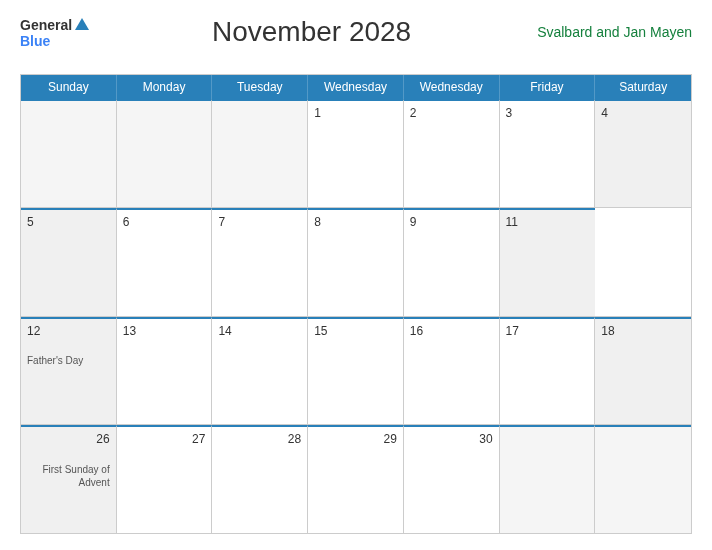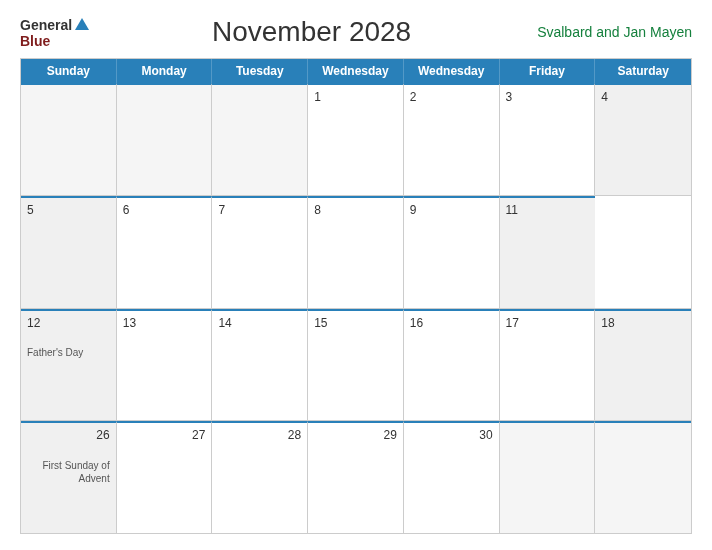--- a/index.html
+++ b/index.html
@@ -9,37 +9,38 @@
       background: #fff;
       font-family: Arial, sans-serif;
       overflow: hidden;
     }
     .page {
       width: 712px;
       height: 550px;
       padding: 16px 20px 16px 20px;
       display: flex;
       flex-direction: column;
+      gap: 16px;
     }
     .header {
       display: flex;
       align-items: center;
       justify-content: space-between;
       margin-bottom: 10px;
     }
     .logo-text-general {
       font-size: 14px;
       font-weight: bold;
       color: #333;
       line-height: 1;
     }
     .logo-text-blue {
       font-size: 14px;
       font-weight: bold;
-      color: #7f1d1d;
+      color: #3b82f6;
       line-height: 1;
     }
     .logo-icon {
       width: 18px;
       height: 18px;
       margin-left: 1px;
     }
     .logo-wrapper {
       display: flex;
       flex-direction: column;
@@ -71,21 +72,21 @@
     .cal-header-row {
       display: grid;
       grid-template-columns: repeat(7, 1fr);
       background: #2980b9;
     }
     .cal-header-cell {
       color: #fff;
       font-size: 12px;
       text-align: center;
       padding: 5px 4px;
-      font-weight: bold;
+      font-weight: normal;
       border-right: 1px solid rgba(255,255,255,0.2);
     }
     .cal-header-cell:last-child {
       border-right: none;
     }
     .cal-body {
       flex: 1;
       display: flex;
       flex-direction: column;
     }

